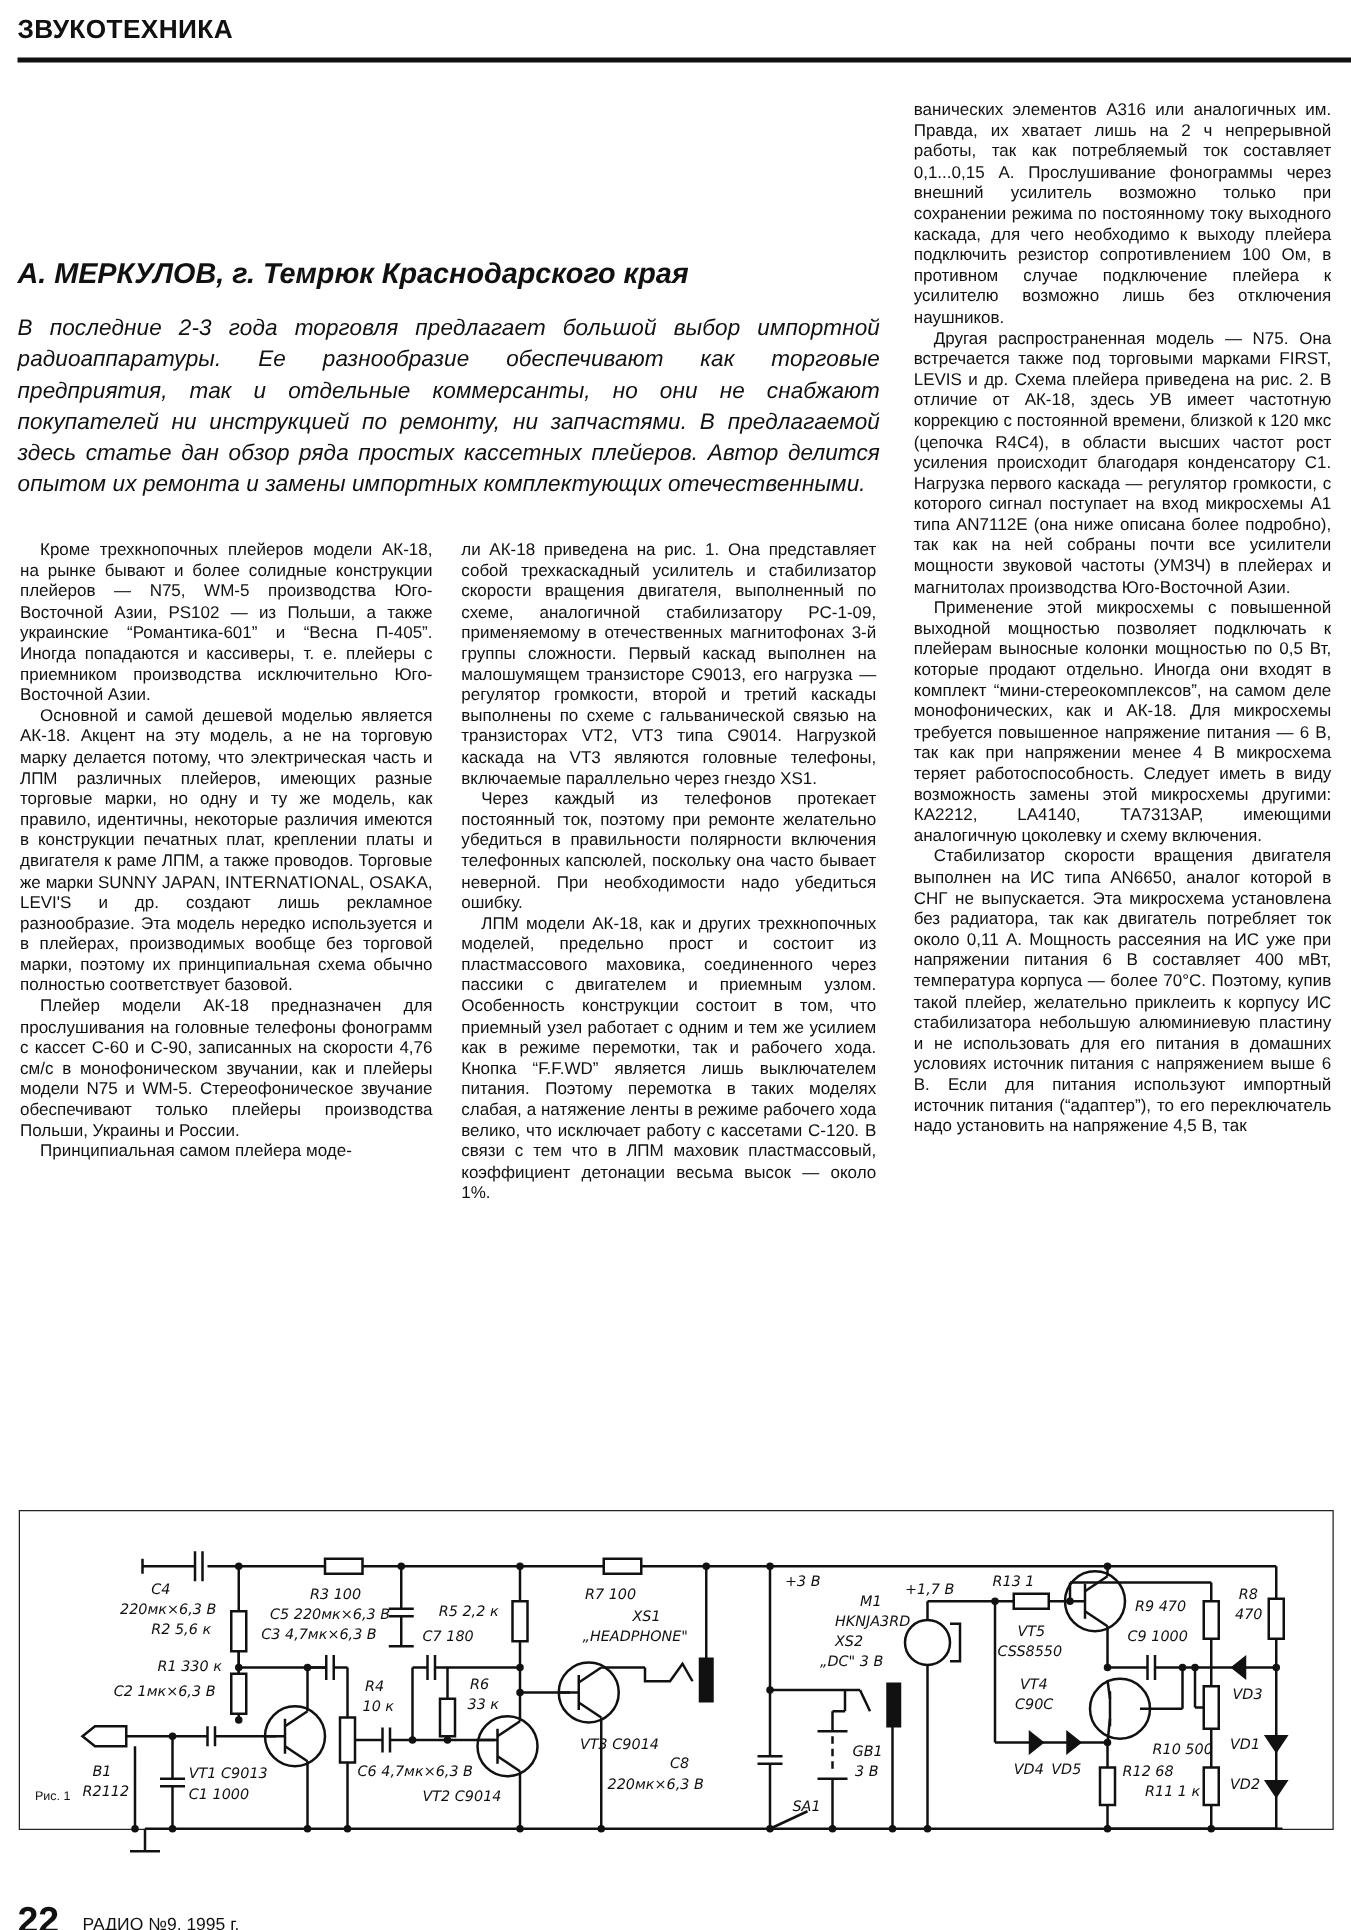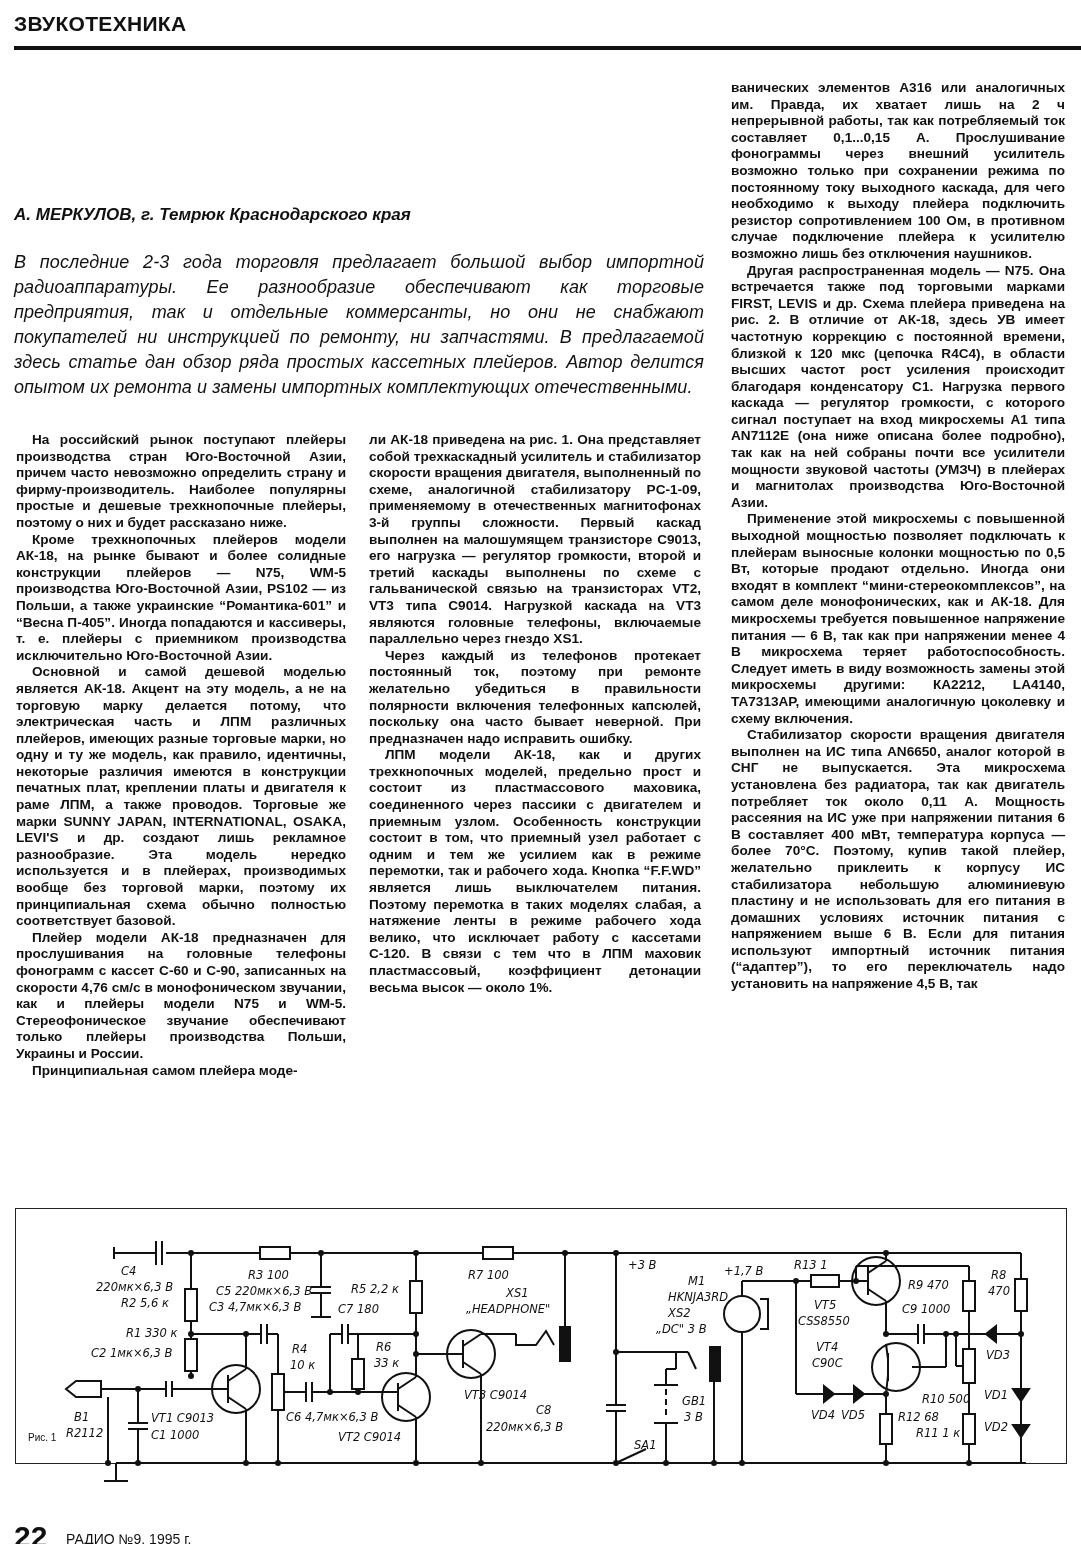--- a/index.html
+++ b/index.html
@@ -14,32 +14,32 @@
   .rubric-rule {
     position: absolute; left: 14px; top: 46px; width: 1067px; height: 4px; background: #111;
   }
   .title {
     position: absolute; left: 12px; top: 76px; width: 700px;
     font-weight: bold; font-style: italic; font-size: 50px; line-height: 56px;
     letter-spacing: 0.5px;
   }
   .byline {
     position: absolute; left: 14px; top: 205px;
-    font-weight: bold; font-style: italic; font-size: 17px;
+    font-weight: bold; font-style: italic; font-size: 23px;
   }
   .lead {
     position: absolute; left: 14px; top: 250px; width: 690px;
     font-style: italic; font-size: 18px; line-height: 25px; text-align: justify;
     letter-spacing: 0.1px;
   }
   .col {
     position: absolute; font-size: 13.6px; line-height: 16.6px; text-align: justify;
     hyphens: manual;
   }
-  .col p { margin: 0; text-indent: 16px; font-weight: bold; }
+  .col p { margin: 0; text-indent: 16px; }
   .col p.cont { text-indent: 0; }
   #col1 { left: 16px; top: 432px; width: 330px; }
   #col2 { left: 369px; top: 432px; width: 332px; }
   #col3 { left: 731px; top: 80px; width: 334px; }
 
   .figure {
     position: absolute; left: 15px; top: 1208px; width: 1052px; height: 256px;
     border: 1.5px solid #222; box-sizing: border-box;
   }
   .figure svg { position: absolute; left: 0; top: 0; }
@@ -61,30 +61,29 @@
 <div class="rubric-rule"></div>
 
 <div class="title">
 </div>
 
 <div class="byline">А. МЕРКУЛОВ, г. Темрюк Краснодарского края</div>
 
 <div class="lead">В последние 2-3 года торговля предлагает большой выбор импортной радиоаппаратуры. Ее разнообразие обеспечивают как торговые предприятия, так и отдельные коммерсанты, но они не снабжают покупателей ни инструкцией по ремонту, ни запчастями. В предлагаемой здесь статье дан обзор ряда простых кассетных плейеров. Автор делится опытом их ремонта и замены импортных комплектующих отечественными.</div>
 
 <div class="col" id="col1">
-  <p>На российский рынок поступают плейеры производства стран Юго-Восточной Азии, причем часто невозможно определить страну и фирму-производитель. Наиболее популярны простые и дешевые трехкнопочные плейеры, поэтому о них и будет рассказано ниже.</p>
   <p>Кроме трехкнопочных плейеров модели АК-18, на рынке бывают и более солидные конструкции плейеров — N75, WM-5 производства Юго-Восточной Азии, PS102 — из Польши, а также украинские “Романтика-601” и “Весна П-405”. Иногда попадаются и кассиверы, т. е. плейеры с приемником производства исключительно Юго-Восточной Азии.</p>
   <p>Основной и самой дешевой моделью является АК-18. Акцент на эту модель, а не на торговую марку делается потому, что электрическая часть и ЛПМ различных плейеров, имеющих разные торговые марки, но одну и ту же модель, как правило, идентичны, некоторые различия имеются в конструкции печатных плат, креплении платы и двигателя к раме ЛПМ, а также проводов. Торговые же марки SUNNY JAPAN, INTERNATIONAL, OSAKA, LEVI'S и др. создают лишь рекламное разнообразие. Эта модель нередко используется и в плейерах, производимых вообще без торговой марки, поэтому их принципиальная схема обычно полностью соответствует базовой.</p>
   <p>Плейер модели АК-18 предназначен для прослушивания на головные телефоны фонограмм с кассет С-60 и С-90, записанных на скорости 4,76 см/с в монофоническом звучании, как и плейеры модели N75 и WM-5. Стереофоническое звучание обеспечивают только плейеры производства Польши, Украины и России.</p>
   <p>Принципиальная самом плейера моде-</p>
 </div>
 
 <div class="col" id="col2">
   <p class="cont">ли АК-18 приведена на рис. 1. Она представляет собой трехкаскадный усилитель и стабилизатор скорости вращения двигателя, выполненный по схеме, аналогичной стабилизатору PC-1-09, применяемому в отечественных магнитофонах 3-й группы сложности. Первый каскад выполнен на малошумящем транзисторе С9013, его нагрузка — регулятор громкости, второй и третий каскады выполнены по схеме с гальванической связью на транзисторах VT2, VT3 типа С9014. Нагрузкой каскада на VT3 являются головные телефоны, включаемые параллельно через гнездо XS1.</p>
-  <p>Через каждый из телефонов протекает постоянный ток, поэтому при ремонте желательно убедиться в правильности полярности включения телефонных капсюлей, поскольку она часто бывает неверной. При предназначен надо исправить ошибку.</p>
+  <p>Через каждый из телефонов протекает постоянный ток, поэтому при ремонте желательно убедиться в правильности полярности включения телефонных капсюлей, поскольку она часто бывает неверной. При необходимости надо убедиться ошибку.</p>
   <p>ЛПМ модели АК-18, как и других трехкнопочных моделей, предельно прост и состоит из пластмассового маховика, соединенного через пассики с двигателем и приемным узлом. Особенность конструкции состоит в том, что приемный узел работает с одним и тем же усилием как в режиме перемотки, так и рабочего хода. Кнопка “F.F.WD” является лишь выключателем питания. Поэтому перемотка в таких моделях слабая, а натяжение ленты в режиме рабочего хода велико, что исключает работу с кассетами С-120. В связи с тем что в ЛПМ маховик пластмассовый, коэффициент детонации весьма высок — около 1%.</p>
 </div>
 
 <div class="col" id="col3">
   <p class="cont">ванических элементов А316 или аналогичных им. Правда, их хватает лишь на 2 ч непрерывной работы, так как потребляемый ток составляет 0,1...0,15 А. Прослушивание фонограммы через внешний усилитель возможно только при сохранении режима по постоянному току выходного каскада, для чего необходимо к выходу плейера подключить резистор сопротивлением 100 Ом, в противном случае подключение плейера к усилителю возможно лишь без отключения наушников.</p>
   <p>Другая распространенная модель — N75. Она встречается также под торговыми марками FIRST, LEVIS и др. Схема плейера приведена на рис. 2. В отличие от АК-18, здесь УВ имеет частотную коррекцию с постоянной времени, близкой к 120 мкс (цепочка R4C4), в области высших частот рост усиления происходит благодаря конденсатору С1. Нагрузка первого каскада — регулятор громкости, с которого сигнал поступает на вход микросхемы А1 типа AN7112E (она ниже описана более подробно), так как на ней собраны почти все усилители мощности звуковой частоты (УМЗЧ) в плейерах и магнитолах производства Юго-Восточной Азии.</p>
   <p>Применение этой микросхемы с повышенной выходной мощностью позволяет подключать к плейерам выносные колонки мощностью по 0,5 Вт, которые продают отдельно. Иногда они входят в комплект “мини-стереокомплексов”, на самом деле монофонических, как и АК-18. Для микросхемы требуется повышенное напряжение питания — 6 В, так как при напряжении менее 4 В микросхема теряет работоспособность. Следует иметь в виду возможность замены этой микросхемы другими: КА2212, LA4140, ТА7313АР, имеющими аналогичную цоколевку и схему включения.</p>
   <p>Стабилизатор скорости вращения двигателя выполнен на ИС типа AN6650, аналог которой в СНГ не выпускается. Эта микросхема установлена без радиатора, так как двигатель потребляет ток около 0,11 А. Мощность рассеяния на ИС уже при напряжении питания 6 В составляет 400 мВт, температура корпуса — более 70°С. Поэтому, купив такой плейер, желательно приклеить к корпусу ИС стабилизатора небольшую алюминиевую пластину и не использовать для его питания в домашних условиях источник питания с напряжением выше 6 В. Если для питания используют импортный источник питания (“адаптер”), то его переключатель надо установить на напряжение 4,5 В, так</p>
 </div>
 

